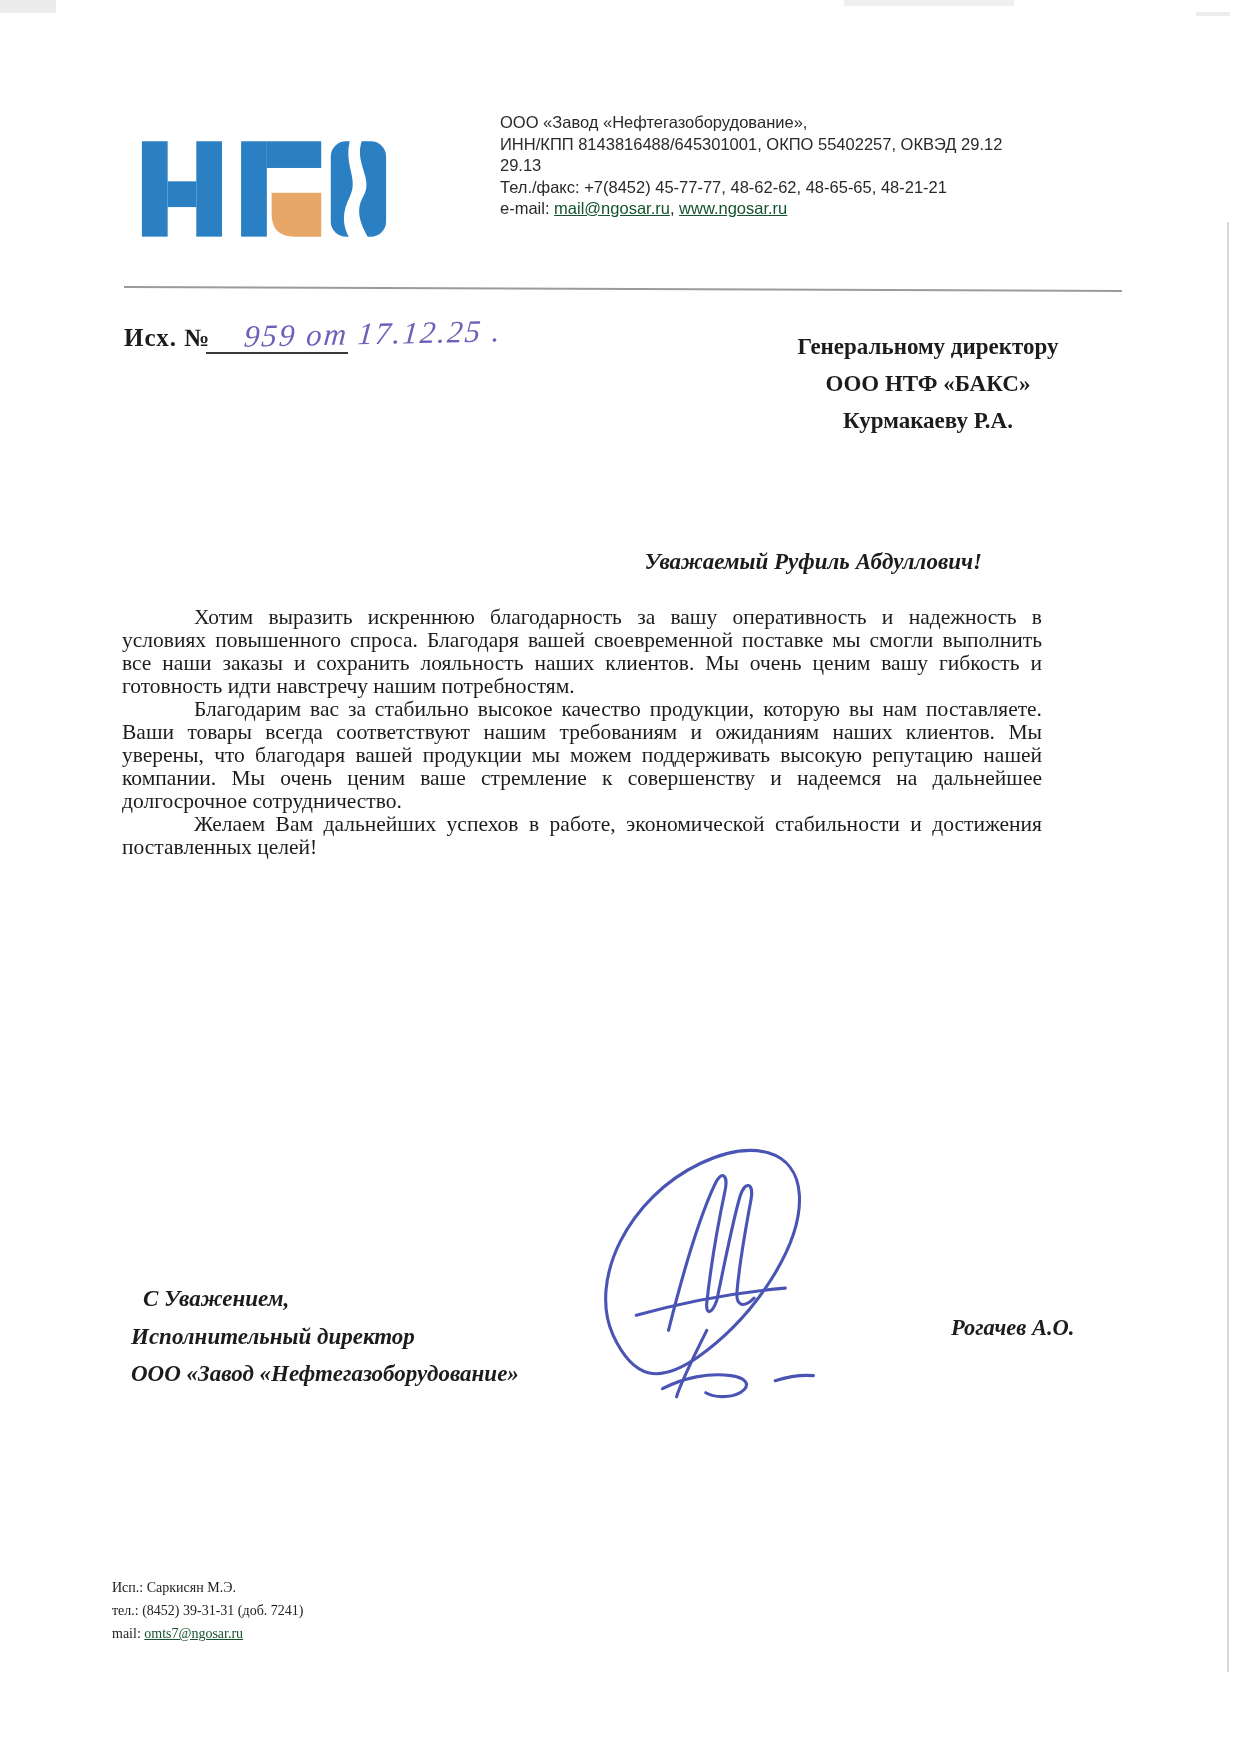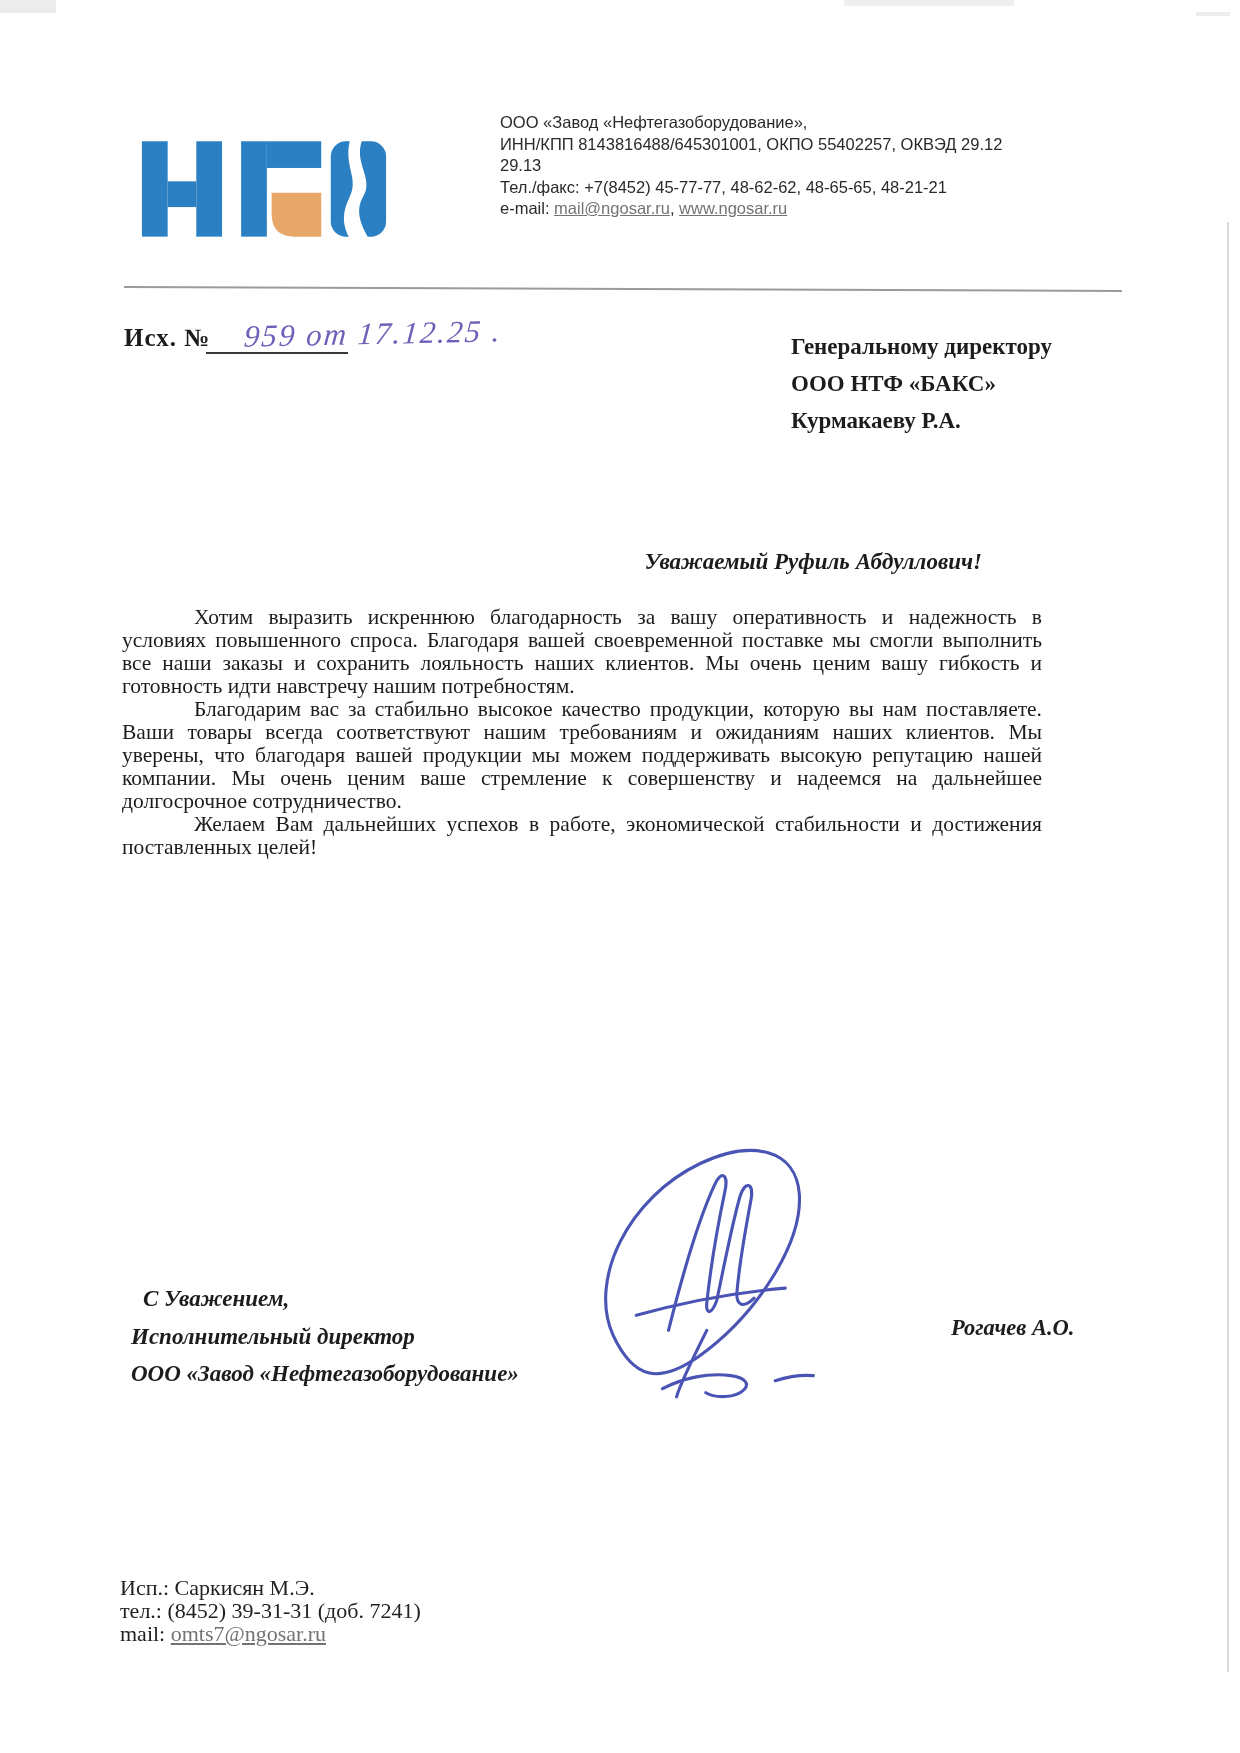--- a/index.html
+++ b/index.html
@@ -14,43 +14,43 @@
   
   .smudge{position:absolute;background:#dcdcdc;}
   .edge-line{position:absolute;width:2px;background:#cfcfcf;}
   
   .logo{position:absolute;left:140px;top:126px;width:248px;height:124px;}
   .hdr{
     position:absolute;left:500px;top:112px;width:540px;
     font-family:"Liberation Sans","DejaVu Sans",sans-serif;
     font-size:16.5px;line-height:21.5px;color:#2a2a2a;
   }
-  .hdr a, .ftr a{color:#737373;text-decoration:underline;cursor:pointer;}
+  .hdr a, .ftr a{color:#14532d;text-decoration:underline;cursor:pointer;}
   .sep{
     position:absolute;left:124px;top:288px;width:998px;height:2px;
     background:#9b9b9b;transform:rotate(0.22deg);
   }
   
   .ref-label{
     position:absolute;left:124px;top:324px;
     font-size:25px;font-weight:bold;letter-spacing:1px;
   }
   .ref-underline{
     position:absolute;left:206px;top:352px;width:142px;height:2px;background:#3a3a3a;
   }
   .ref-hand{
     position:absolute;left:244px;top:316px;
     font-size:31px;font-style:italic;color:#6f5fb8;
     letter-spacing:2px;white-space:nowrap;
     transform:rotate(-1.2deg) skewX(-6deg);
   }
   
   .recipient{
-    position:absolute;left:791px;top:328px;width:322px;
-    text-align:left;font-weight:bold;font-size:23px;line-height:37px;
+    position:absolute;left:767px;top:328px;width:322px;
+    text-align:center;font-weight:bold;font-size:23px;line-height:37px;
   }
   
   .salutation{
     position:absolute;left:122px;top:549px;width:860px;
     text-align:right;font-weight:bold;font-style:italic;font-size:23px;
   }
   
   .body-text{
     position:absolute;left:122px;top:606px;width:920px;
     font-size:21.5px;line-height:23px;text-align:justify;
@@ -62,22 +62,22 @@
     font-weight:bold;font-style:italic;font-size:23px;line-height:37.5px;margin-top:42px;
   }
   .signoff .l1{margin-left:12px;}
   .signature{position:absolute;left:588px;top:1136px;width:312px;height:278px;}
   .signer{
     position:absolute;left:920px;top:1315px;
     font-weight:bold;font-style:italic;font-size:22.5px;margin-left:31px;
   }
   
   .ftr{
-    position:absolute;left:120px;top:1576px;
-    font-size:22px;line-height:23px;color:#222;
+    position:absolute;left:112px;top:1576px;
+    font-size:14px;line-height:23px;color:#222;
   }
 </style>
 </head>
 <body>
 
 <div class="page">
 
   <div class="smudge" style="left:0;top:0;width:56px;height:13px;opacity:.55;"></div>
   <div class="smudge" style="left:844px;top:0;width:170px;height:6px;opacity:.45;"></div>
   <div class="smudge" style="left:1196px;top:12px;width:34px;height:4px;opacity:.5;"></div>

